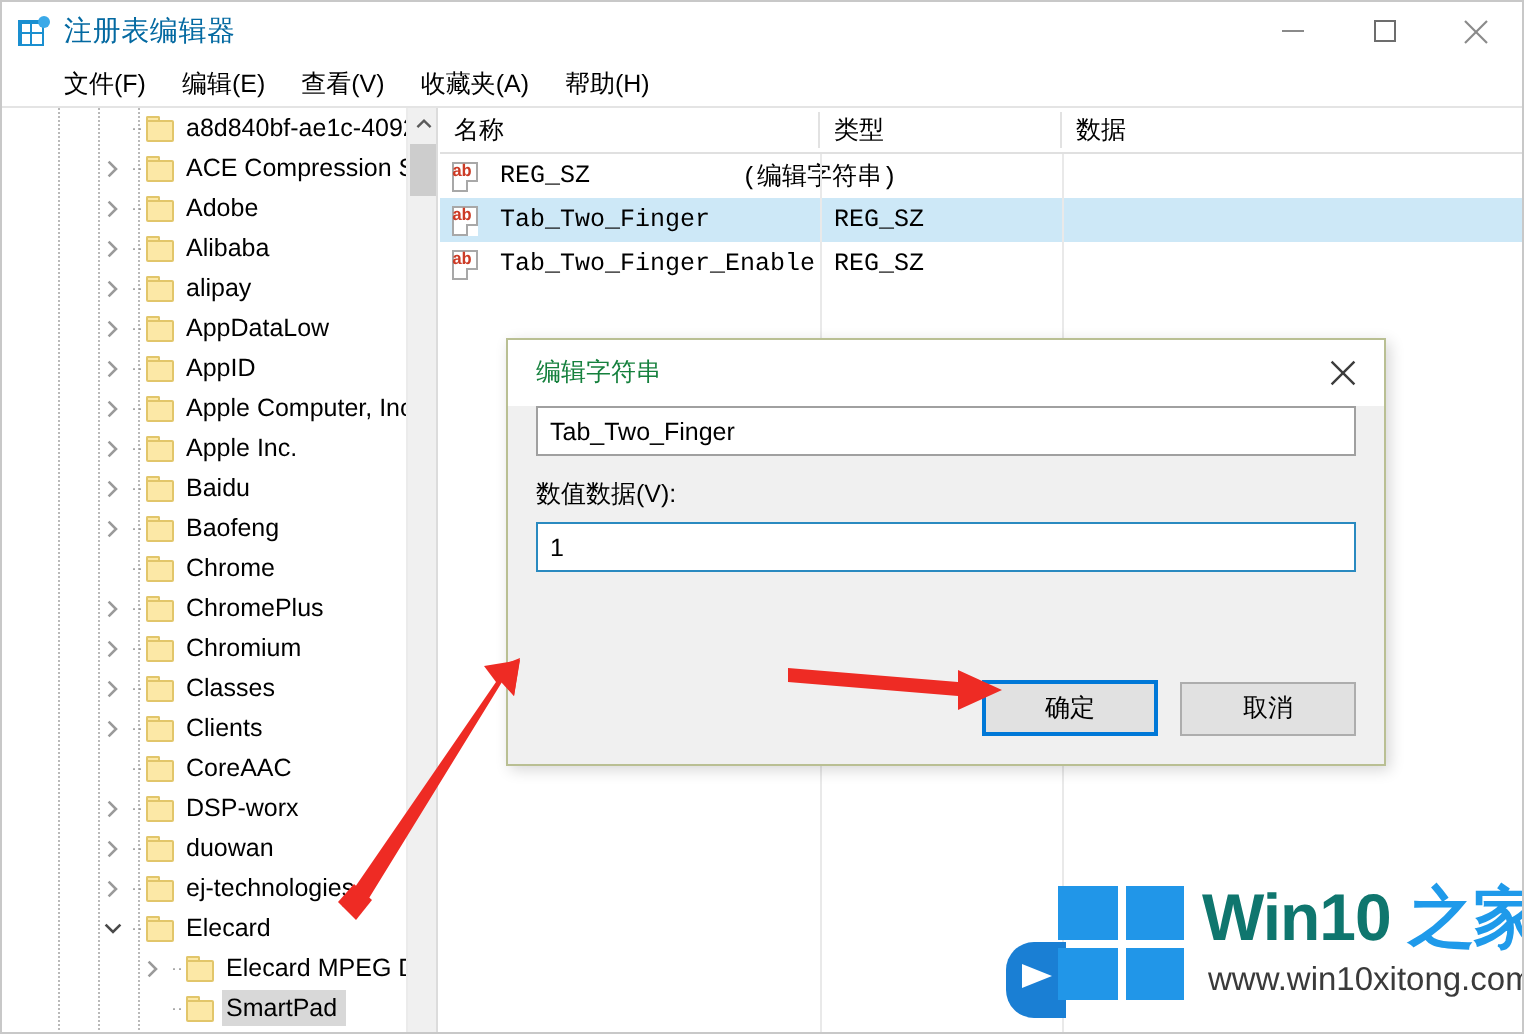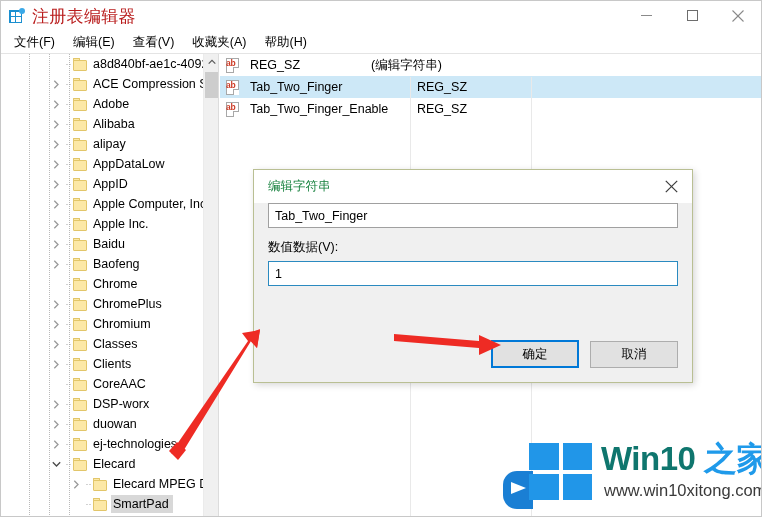--- a/index.html
+++ b/index.html
@@ -34,35 +34,35 @@
     background: #1a8fd0;
     display: grid; grid-template-columns: 1fr 1fr; grid-template-rows: 1fr 1fr;
     gap: 1.5px; padding: 1.5px;
   }
   #app-icon .grid i { background: #ffffff; display: block; }
   #app-icon .spark {
     position: absolute; right: 0; top: 0; width: 6px; height: 6px;
     background: #3aa9e8; border-radius: 50%;
   }
   #title-text {
-    font-size: 17px; color: #b91c1c; letter-spacing: .3px;
+    font-size: 14px; color: #0369a1; letter-spacing: .3px;
     white-space: nowrap;
   }
   .wctl {
     width: 46px; height: 29px; display: flex; align-items: center;
     justify-content: center; flex: none;
   }
   .wctl svg { display: block; }
   #wctl-group { position: absolute; right: 0; top: 0; display: flex; }
 
   
   #menubar {
     position: absolute; left: 0; top: 30px; width: 760px; height: 22px;
     background: #ffffff; display: flex; align-items: center;
-    padding-left: 4px;
+    padding-left: 22px;
   }
   .menu-item {
     font-size: 12.5px; color: #000000; padding: 2px 9px;
     white-space: nowrap; line-height: 16px;
   }
 
   
   #splitline {
     position: absolute; left: 0; top: 52px; width: 760px; height: 1px;
     background: #e4e4e4;
@@ -141,21 +141,21 @@
     font-size: 12.5px; color: #000000; line-height: 22px;
     padding-left: 7px; position: relative;
   }
   .hcell::after {
     content: ""; position: absolute; right: 0; top: 2px; bottom: 2px;
     width: 1px; background: #e2e2e2;
   }
   .hcell.last::after { display: none; }
   .lrow {
     height: 22px; display: flex; align-items: center;
-    font-size: 12.5px; color: #000000;
+    font-size: 12.5px; color: #000000; font-family: Liberation Mono, monospace;
   }
   .lrow.sel { background: #cde8f7; }
   .cell { padding-left: 7px; white-space: nowrap; overflow: hidden; }
   .ab-icon {
     width: 16px; height: 15px; flex: none; margin-left: 5px;
     margin-right: 2px; position: relative;
   }
   .ab-icon .pg {
     position: absolute; left: 1px; top: 0; width: 13px; height: 15px;
     background: #ffffff; border: 1px solid #a8a8a8;
@@ -591,20 +591,25 @@
       <div class="arrow-up">
         <svg width="8" height="6" viewBox="0 0 8 6">
           <path d="M0.7 4.6 L4 1.3 L7.3 4.6" fill="none" stroke="#5a5a5a" stroke-width="1.2"></path>
         </svg>
       </div>
       <div class="thumb"></div>
     </div>
   </div>
 
   <div id="list-pane">
+    <div id="list-header">
+      <div class="hcell" style="width:190px">名称</div>
+      <div class="hcell" style="width:121px">类型</div>
+      <div class="hcell last" style="width:230px">数据</div>
+    </div>
     <div class="vsep" style="left:190px"></div>
     <div class="vsep" style="left:311px"></div>
     <div id="list-body">
         <div class="lrow">
           <span class="ab-icon">
             <span class="pg"></span>
             <span class="ab">ab</span>
           </span>
           <span class="cell" style="width: 121px;">REG_SZ</span>
           <span class="cell" style="width: 230px;">(编辑字符串)</span>

